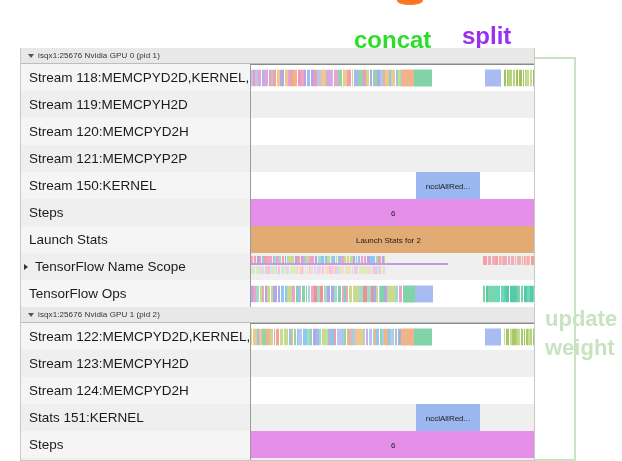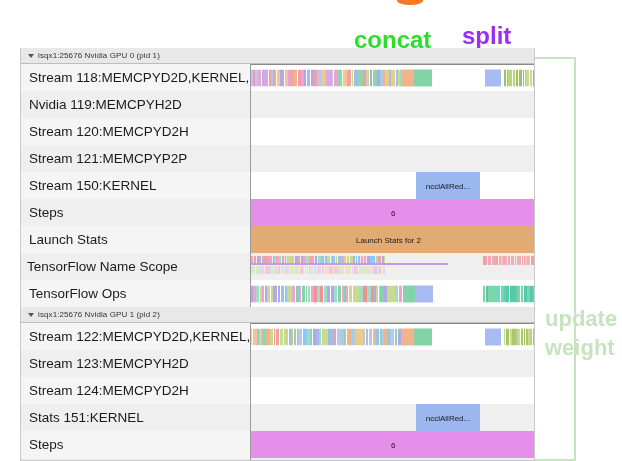--- a/index.html
+++ b/index.html
@@ -18,21 +18,21 @@
             transform:rotate(90deg);}
   .grp .glabel{font-size:8px;color:#333;letter-spacing:.1px;white-space:nowrap;}
 
   .row{display:flex;height:27px;align-items:stretch;position:relative;}
   .row.alt{background:#efefef;}
   .row .lab{width:230px;min-width:230px;box-sizing:border-box;
             padding-left:8px;display:flex;align-items:center;
             font-size:13.5px;color:#1b1b1b;white-space:nowrap;overflow:hidden;
             background:#f5f5f5;border-right:1px solid #9a9a9a;}
   .row.alt .lab{background:#efefef;}
-  .row .lab.indent{padding-left:8px;font-size:13.5px;}
+  .row .lab.indent{padding-left:16px;font-size:13.5px;}
   .row .lab .subtri{width:0;height:0;border-left:4px solid #333;
         border-top:3px solid transparent;border-bottom:3px solid transparent;
         margin-right:7px;margin-left:-13px;}
   .row .track{flex:1;position:relative;overflow:hidden;}
 
   
   .strip{position:absolute;top:50%;transform:translateY(-50%);height:17px;overflow:hidden;}
   .bar{position:absolute;height:100%;top:0;}
 
   .solidbar{position:absolute;top:50%;transform:translateY(-50%);height:33px;
@@ -144,21 +144,21 @@
           <div class="bar" style="left: 20.7576px; width: 1.3072px; background: rgb(185, 212, 126);"></div>
           <div class="bar" style="left: 22.4647px; width: 1.28758px; background: rgb(198, 221, 146);"></div>
           <div class="bar" style="left: 24.1523px; width: 1.2104px; background: rgb(198, 221, 146);"></div>
           <div class="bar" style="left: 25.7627px; width: 2.35937px; background: rgb(198, 221, 146);"></div>
           <div class="bar" style="left: 28.5221px; width: 1.87445px; background: rgb(157, 194, 94);"></div>
         </div>
       </div>
     </div>
     <div class="row alt">
       <div class="lab">
-        <span>Nvidia 119:MEMCPYH2D</span>
+        <span>Stream 119:MEMCPYH2D</span>
       </div>
       <div class="track"></div>
     </div>
     <div class="row">
       <div class="lab">
         <span>Stream 120:MEMCPYD2H</span>
       </div>
       <div class="track"></div>
     </div>
     <div class="row alt">

